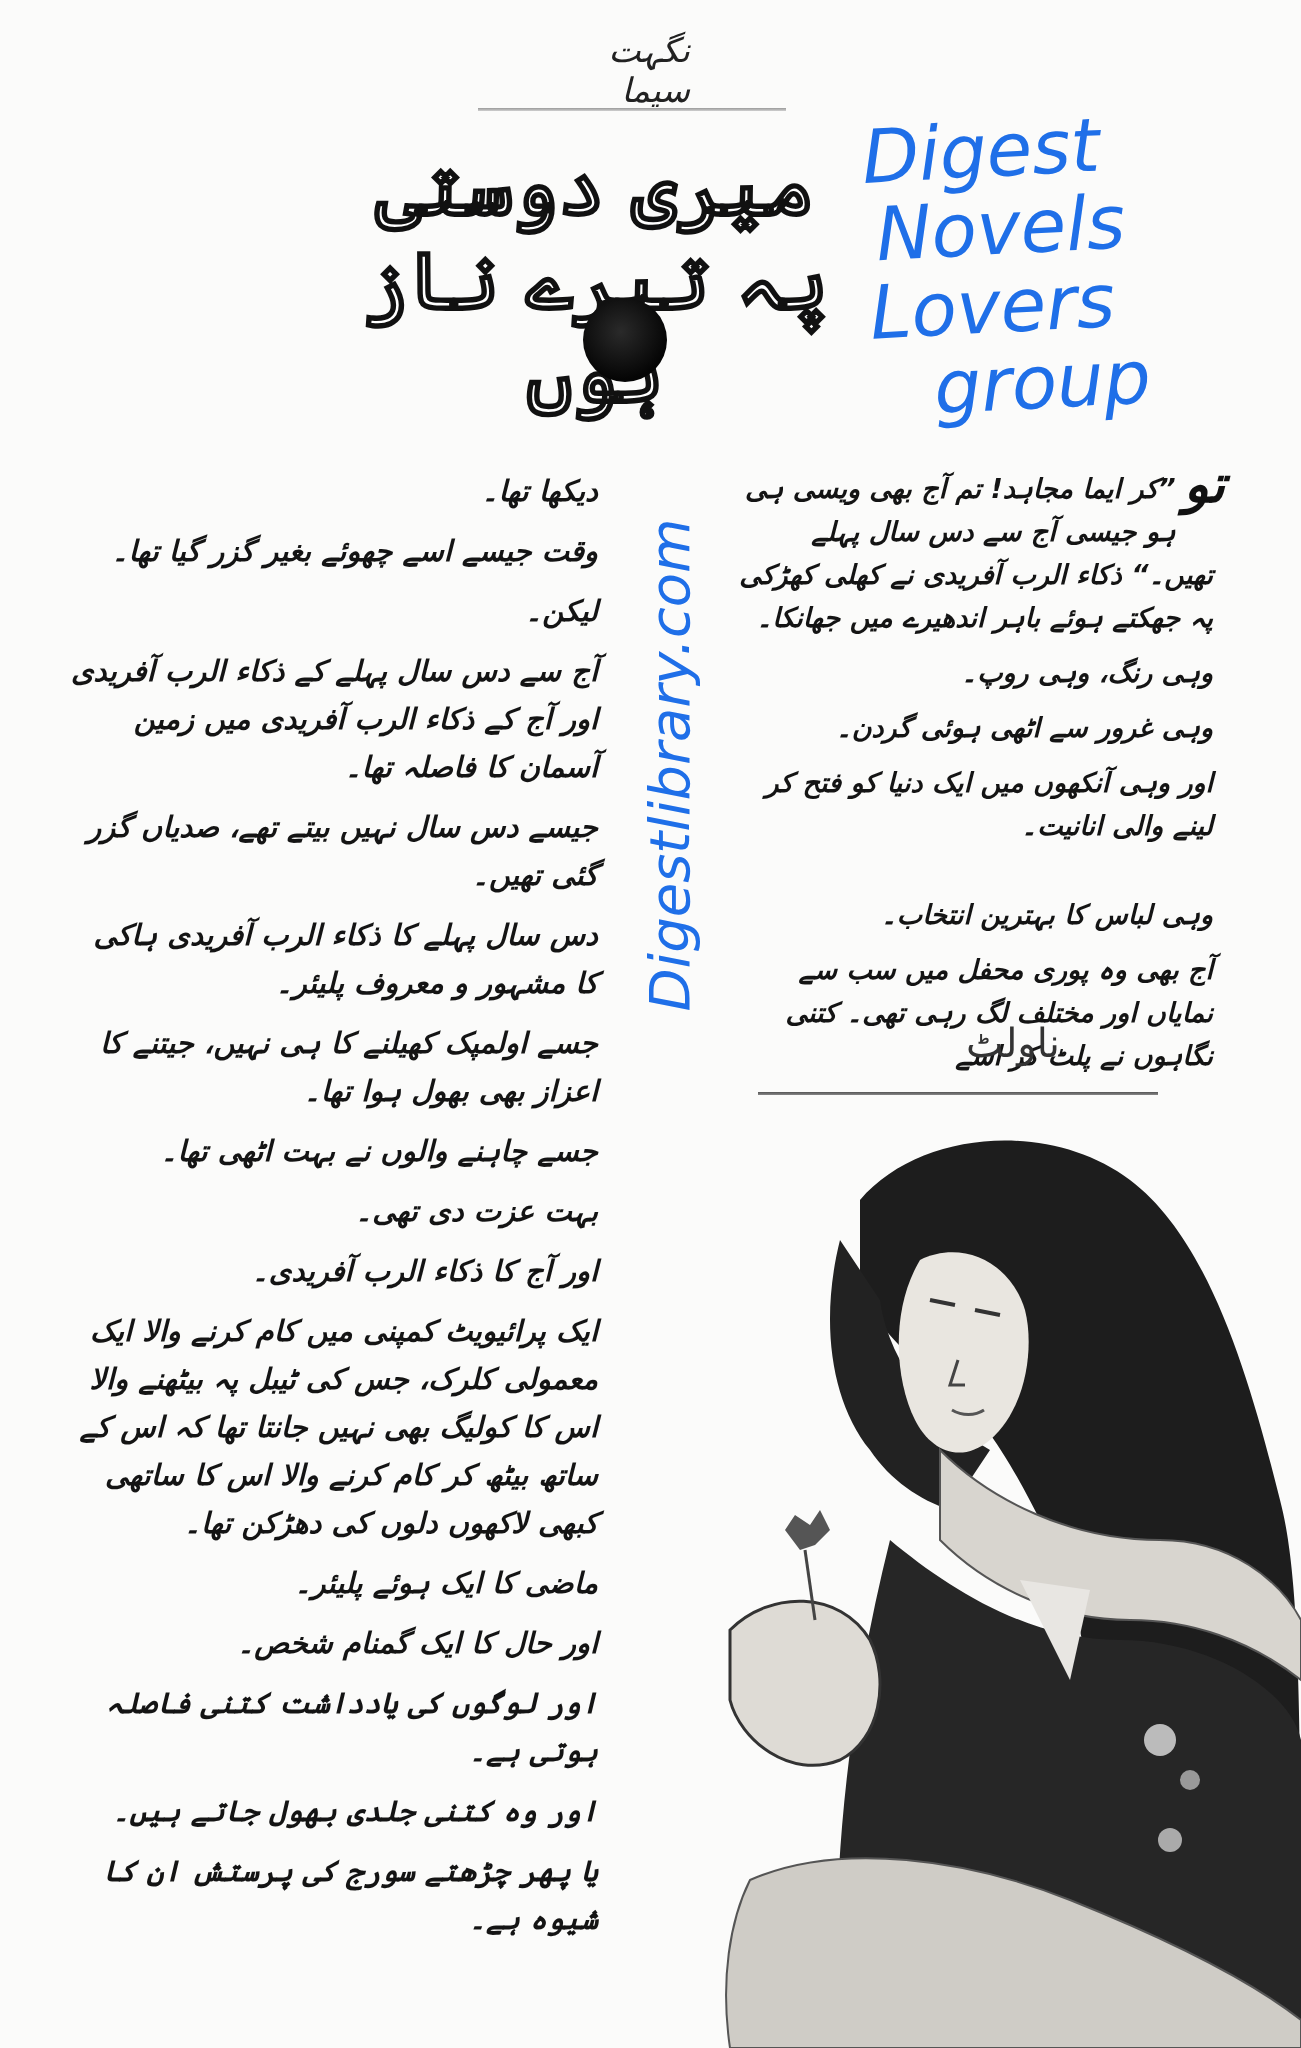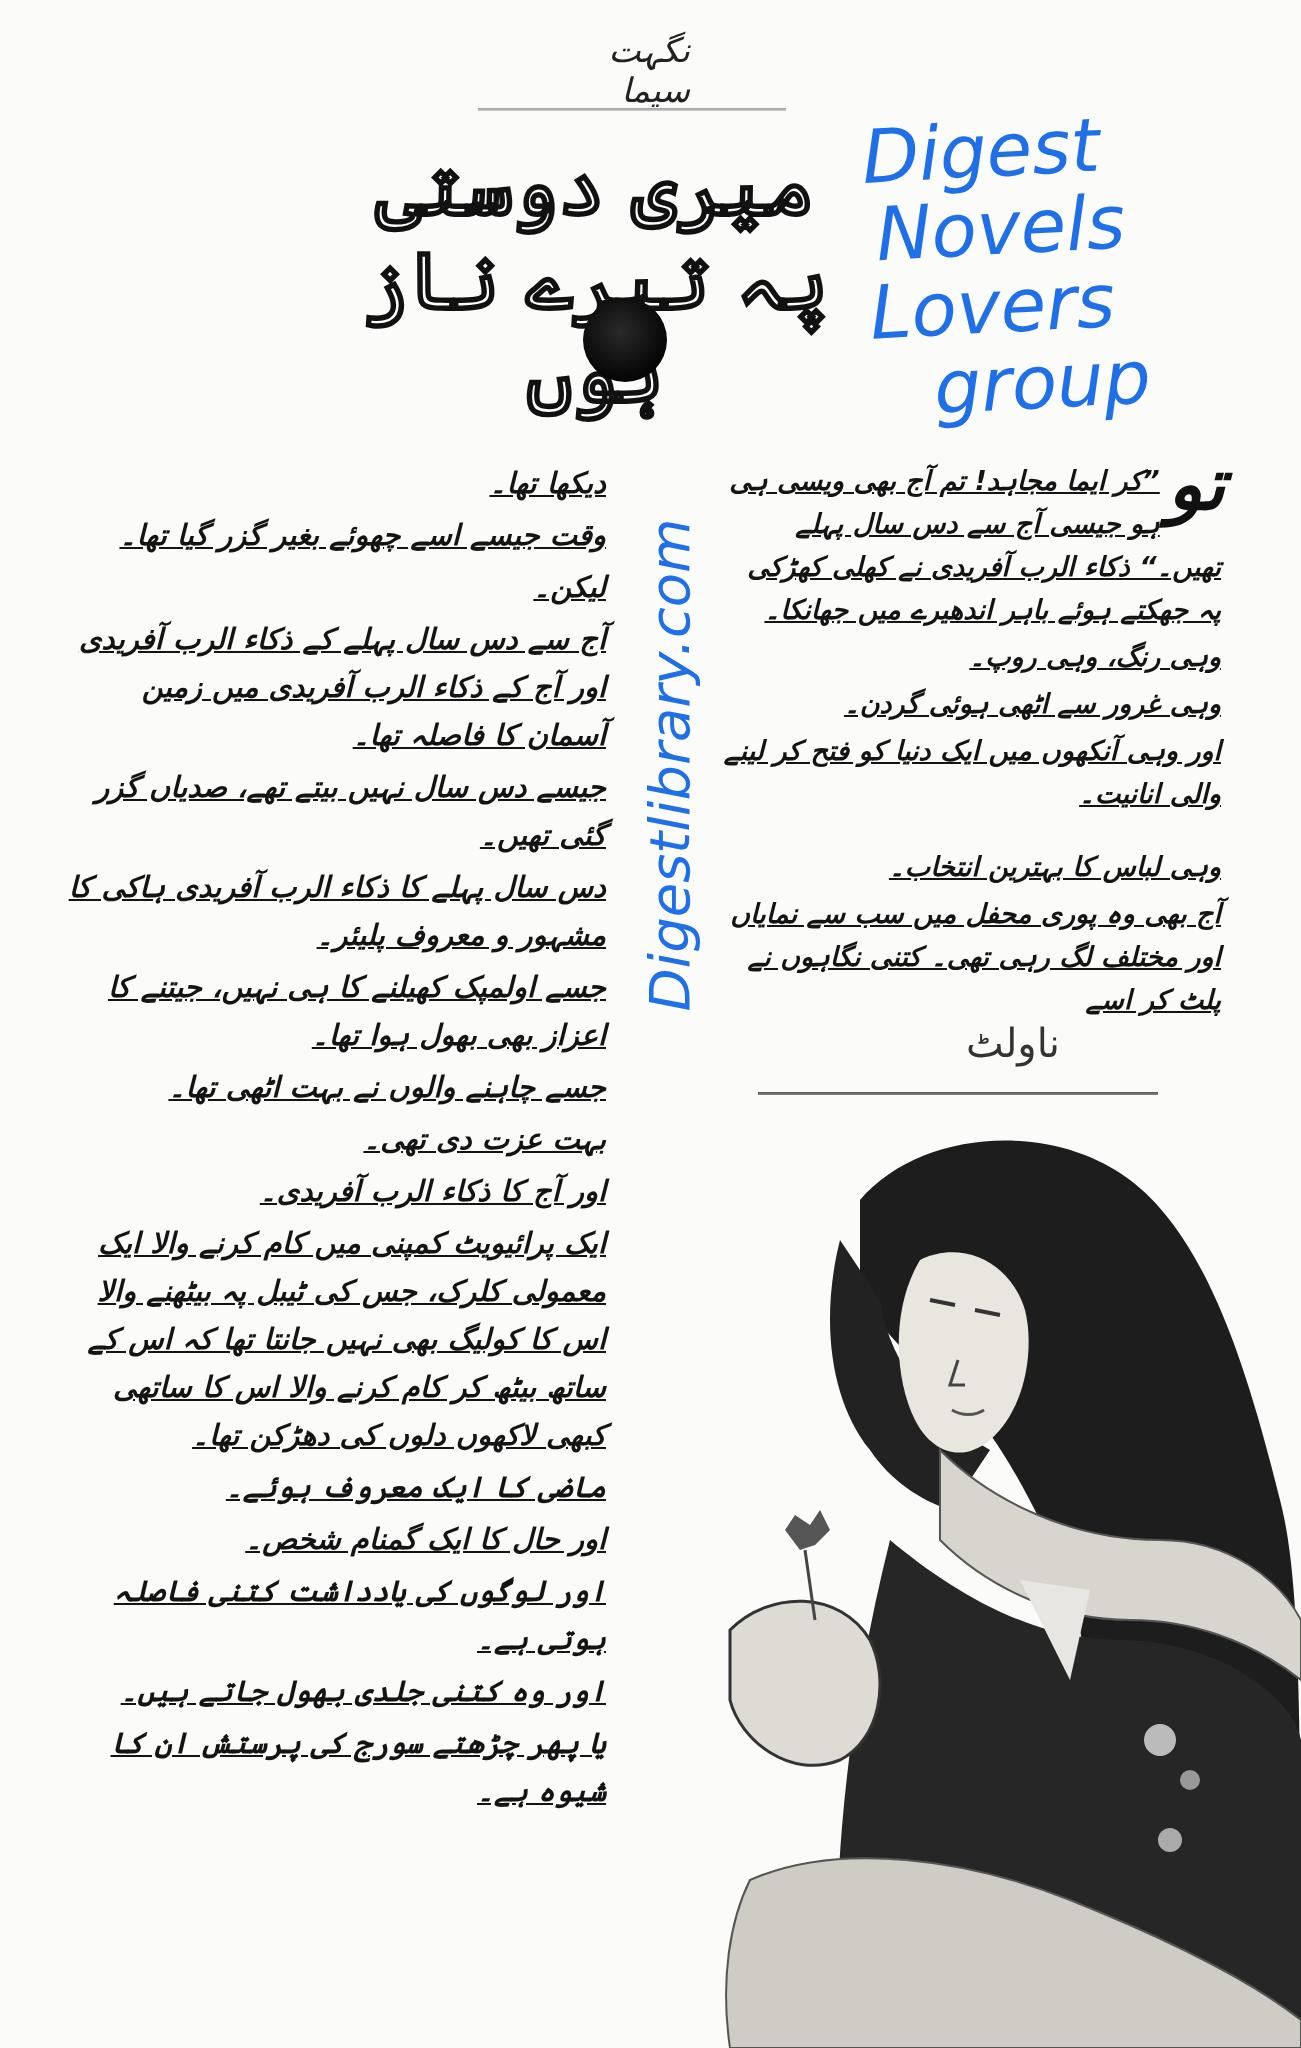--- a/index.html
+++ b/index.html
@@ -42,25 +42,25 @@
   }
   .wm-side span {
     position: absolute; left: 50%; top: 50%; white-space: nowrap;
     transform: translate(-50%, -50%) rotate(-90deg);
   }
   .col {
     position: absolute; direction: rtl; text-align: right;
     font-family: "DejaVu Sans", sans-serif; font-style: italic; font-weight: bold;
     color: #141414;
   }
-  .col p { margin: 4px; text-decoration: underline; }
+  .col p { margin: 12px; }
   .col-right { left: 715px; top: 455px; width: 510px; font-size: 27px; line-height: 43px; }
   .col-left { left: 50px; top: 455px; width: 560px; font-size: 29px; line-height: 48px; }
   .dropcap {
-    float: right; font-size: 72px; line-height: 70px; margin-left: 8px; margin-top: -6px;
+    float: right; font-size: 52px; line-height: 70px; margin-left: 8px; margin-top: -6px;
     font-weight: bold; color: #111;
   }
   .col .gap { height: 22px; }
   .section-label {
     position: absolute; left: 820px; top: 1020px; width: 240px; text-align: right;
     direction: rtl; font-family: "DejaVu Serif", serif; font-size: 40px; color: #333;
   }
   .section-rule {
     position: absolute; left: 758px; top: 1092px; width: 400px; height: 3px;
     background: linear-gradient(#555, #888);
@@ -108,21 +108,21 @@
     <p>وقت جیسے اسے چھوئے بغیر گزر گیا تھا۔</p>
     <p>لیکن۔</p>
     <p>آج سے دس سال پہلے کے ذکاء الرب آفریدی اور آج کے ذکاء الرب آفریدی میں زمین آسمان کا فاصلہ تھا۔</p>
     <p>جیسے دس سال نہیں بیتے تھے، صدیاں گزر گئی تھیں۔</p>
     <p>دس سال پہلے کا ذکاء الرب آفریدی ہاکی کا مشہور و معروف پلیئر۔</p>
     <p>جسے اولمپک کھیلنے کا ہی نہیں، جیتنے کا اعزاز بھی بھول ہوا تھا۔</p>
     <p>جسے چاہنے والوں نے بہت اٹھی تھا۔</p>
     <p>بہت عزت دی تھی۔</p>
     <p>اور آج کا ذکاء الرب آفریدی۔</p>
     <p>ایک پرائیویٹ کمپنی میں کام کرنے والا ایک معمولی کلرک، جس کی ٹیبل پہ بیٹھنے والا اس کا کولیگ بھی نہیں جانتا تھا کہ اس کے ساتھ بیٹھ کر کام کرنے والا اس کا ساتھی کبھی لاکھوں دلوں کی دھڑکن تھا۔</p>
-    <p>ماضی کا ایک معروف ہوئے۔</p>
+    <p>ماضی کا ایک ہوئے پلیئر۔</p>
     <p>اور حال کا ایک گمنام شخص۔</p>
     <p>اور لوگوں کی یادداشت کتنی فاصلہ ہوتی ہے۔</p>
     <p>اور وہ کتنی جلدی بھول جاتے ہیں۔</p>
     <p>یا پھر چڑھتے سورج کی پرستش ان کا شیوہ ہے۔</p>
   </div>
 
   <svg class="illustration" viewBox="0 0 611 928" aria-label="Ink illustration of a young woman with long dark hair and dupatta, looking down at a small flower held in her hands">
 
     <path d="M170 80 C230 10 360 0 440 60 C520 120 560 260 590 380 C611 460 611 600 611 928 L420 928 C430 700 400 500 360 420 C330 360 300 300 250 260 C210 230 180 200 170 160 Z" fill="#1d1d1d"></path>
     <path d="M150 120 C130 200 140 280 180 330 C200 360 230 380 260 390 L300 330 C250 300 200 250 190 180 Z" fill="#222"></path>

